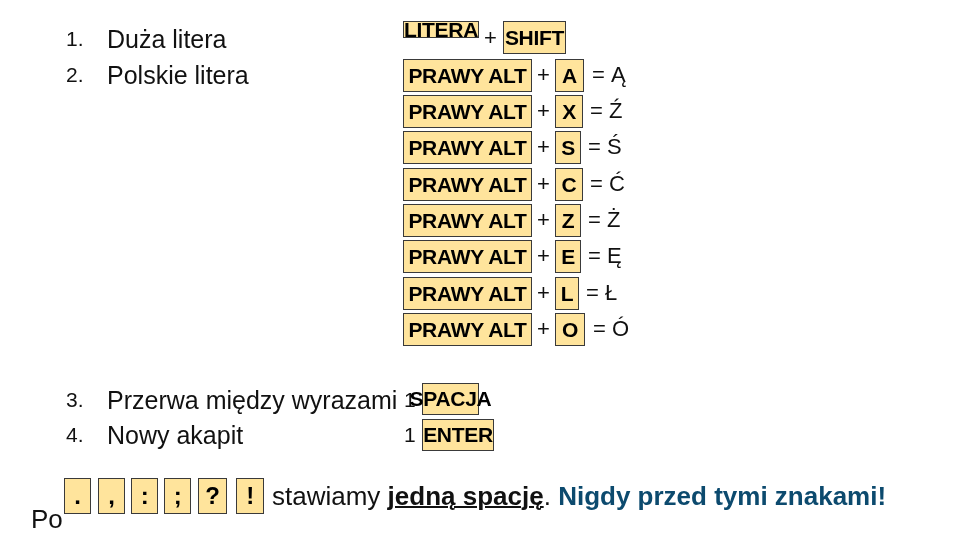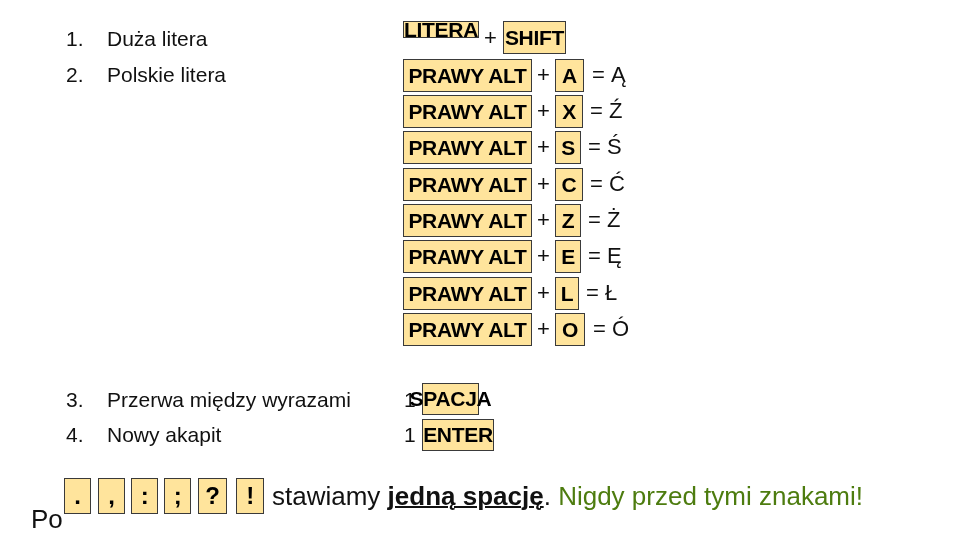--- a/index.html
+++ b/index.html
@@ -2,34 +2,34 @@
 <html><head>
 <meta charset="utf-8">
 <style>
   html, body { margin:0; padding:0; }
   body {
     width:980px; height:539px; background:#ffffff; position:relative; overflow:hidden;
     font-family:"Liberation Sans", "DejaVu Sans", sans-serif; color:#111;
   }
   .abs { position:absolute; }
   .num { font-size:21px; line-height:24px; }
-  .label { font-size:21px; line-height:24px; }
+  .label { font-size:25px; line-height:24px; }
   .key {
     position:absolute; box-sizing:border-box;
     background:#ffe49c; border:1.5px solid #3a3a3a;
     font-weight:bold; font-size:21px; color:#000;
     display:flex; align-items:center; justify-content:center;
     letter-spacing:-0.3px;
   }
   .op { position:absolute; font-size:22px; line-height:24px; }
   .result { position:absolute; font-size:22px; line-height:24px; }
   .pkey { font-size:24px; }
   .bottom { position:absolute; font-size:26px; line-height:30px; white-space:nowrap; }
   .u { font-weight:bold; text-decoration:underline; text-decoration-thickness:2px; }
-  .red { color:#4d7c0f; font-weight:normal; }
+  .red { color:#0c4a6e; font-weight:bold; }
 </style>
 </head>
 <body>
 
 <div class="abs num" style="left:66px;top:27px;">1.</div>
 <div class="abs label" style="left:107px;top:27px;">Duża litera</div>
 <div class="abs num" style="left:66px;top:63px;">2.</div>
 <div class="abs label" style="left:107px;top:63px;">Polskie litera</div>
 <div class="abs num" style="left:66px;top:388px;">3.</div>
 <div class="abs label" style="left:107px;top:388px;">Przerwa między wyrazami</div>

